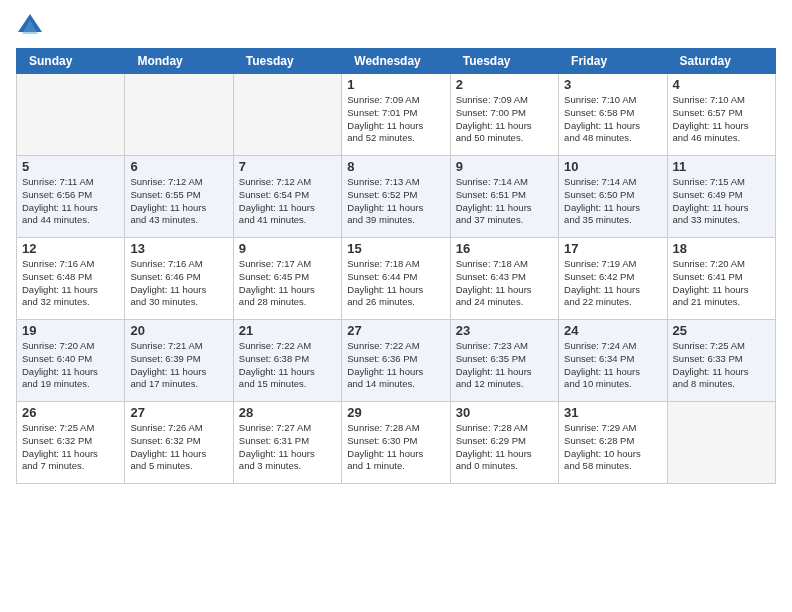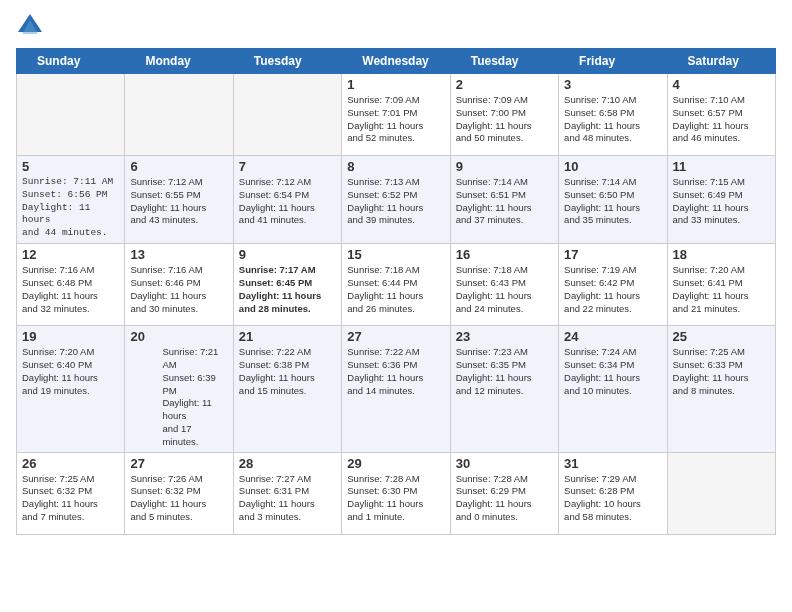--- a/index.html
+++ b/index.html
@@ -60,21 +60,21 @@
       color: #555;
     }
     .calendar {
       width: 100%;
       border-collapse: collapse;
     }
     .calendar th {
       background: #2a6db5;
       color: #fff;
       text-align: left;
-      padding: 5px 20px;
+      padding: 5px 12px;
       font-size: 12px;
       font-weight: bold;
       border: 1px solid #2a6db5;
     }
     .calendar td {
       border: 1px solid #ccc;
       vertical-align: top;
       padding: 3px 5px;
       width: calc(100%/7);
       height: 82px;
@@ -159,21 +159,21 @@
             <div class="day-num">4</div>
             <div class="day-info" style="white-space: pre-line;">Sunrise: 7:10 AM
 Sunset: 6:57 PM
 Daylight: 11 hours
 and 46 minutes.</div>
           </td>
         </tr>
         <tr>
           <td class="row-shade">
             <div class="day-num">5</div>
-            <div class="day-info" style="white-space: pre-line; font-family: Liberation Mono, monospace;">Sunrise: 7:11 AM
+            <div class="day-info" style="white-space: pre-line;">Sunrise: 7:11 AM
 Sunset: 6:56 PM
 Daylight: 11 hours
 and 44 minutes.</div>
           </td>
           <td class="row-shade">
             <div class="day-num">6</div>
             <div class="day-info" style="white-space: pre-line;">Sunrise: 7:12 AM
 Sunset: 6:55 PM
 Daylight: 11 hours
 and 43 minutes.</div>
@@ -224,21 +224,21 @@
           </td>
           <td>
             <div class="day-num">13</div>
             <div class="day-info" style="white-space: pre-line;">Sunrise: 7:16 AM
 Sunset: 6:46 PM
 Daylight: 11 hours
 and 30 minutes.</div>
           </td>
           <td>
             <div class="day-num">9</div>
-            <div class="day-info" style="white-space: pre-line; font-weight: bold;">Sunrise: 7:17 AM
+            <div class="day-info" style="white-space: pre-line;">Sunrise: 7:17 AM
 Sunset: 6:45 PM
 Daylight: 11 hours
 and 28 minutes.</div>
           </td>
           <td>
             <div class="day-num">15</div>
             <div class="day-info" style="white-space: pre-line;">Sunrise: 7:18 AM
 Sunset: 6:44 PM
 Daylight: 11 hours
 and 26 minutes.</div>
@@ -268,21 +268,21 @@
         <tr>
           <td class="row-shade">
             <div class="day-num">19</div>
             <div class="day-info" style="white-space: pre-line;">Sunrise: 7:20 AM
 Sunset: 6:40 PM
 Daylight: 11 hours
 and 19 minutes.</div>
           </td>
           <td class="row-shade">
             <div class="day-num">20</div>
-            <div class="day-info" style="white-space: pre-line; margin-left: 32px;">Sunrise: 7:21 AM
+            <div class="day-info" style="white-space: pre-line;">Sunrise: 7:21 AM
 Sunset: 6:39 PM
 Daylight: 11 hours
 and 17 minutes.</div>
           </td>
           <td class="row-shade">
             <div class="day-num">21</div>
             <div class="day-info" style="white-space: pre-line;">Sunrise: 7:22 AM
 Sunset: 6:38 PM
 Daylight: 11 hours
 and 15 minutes.</div>

